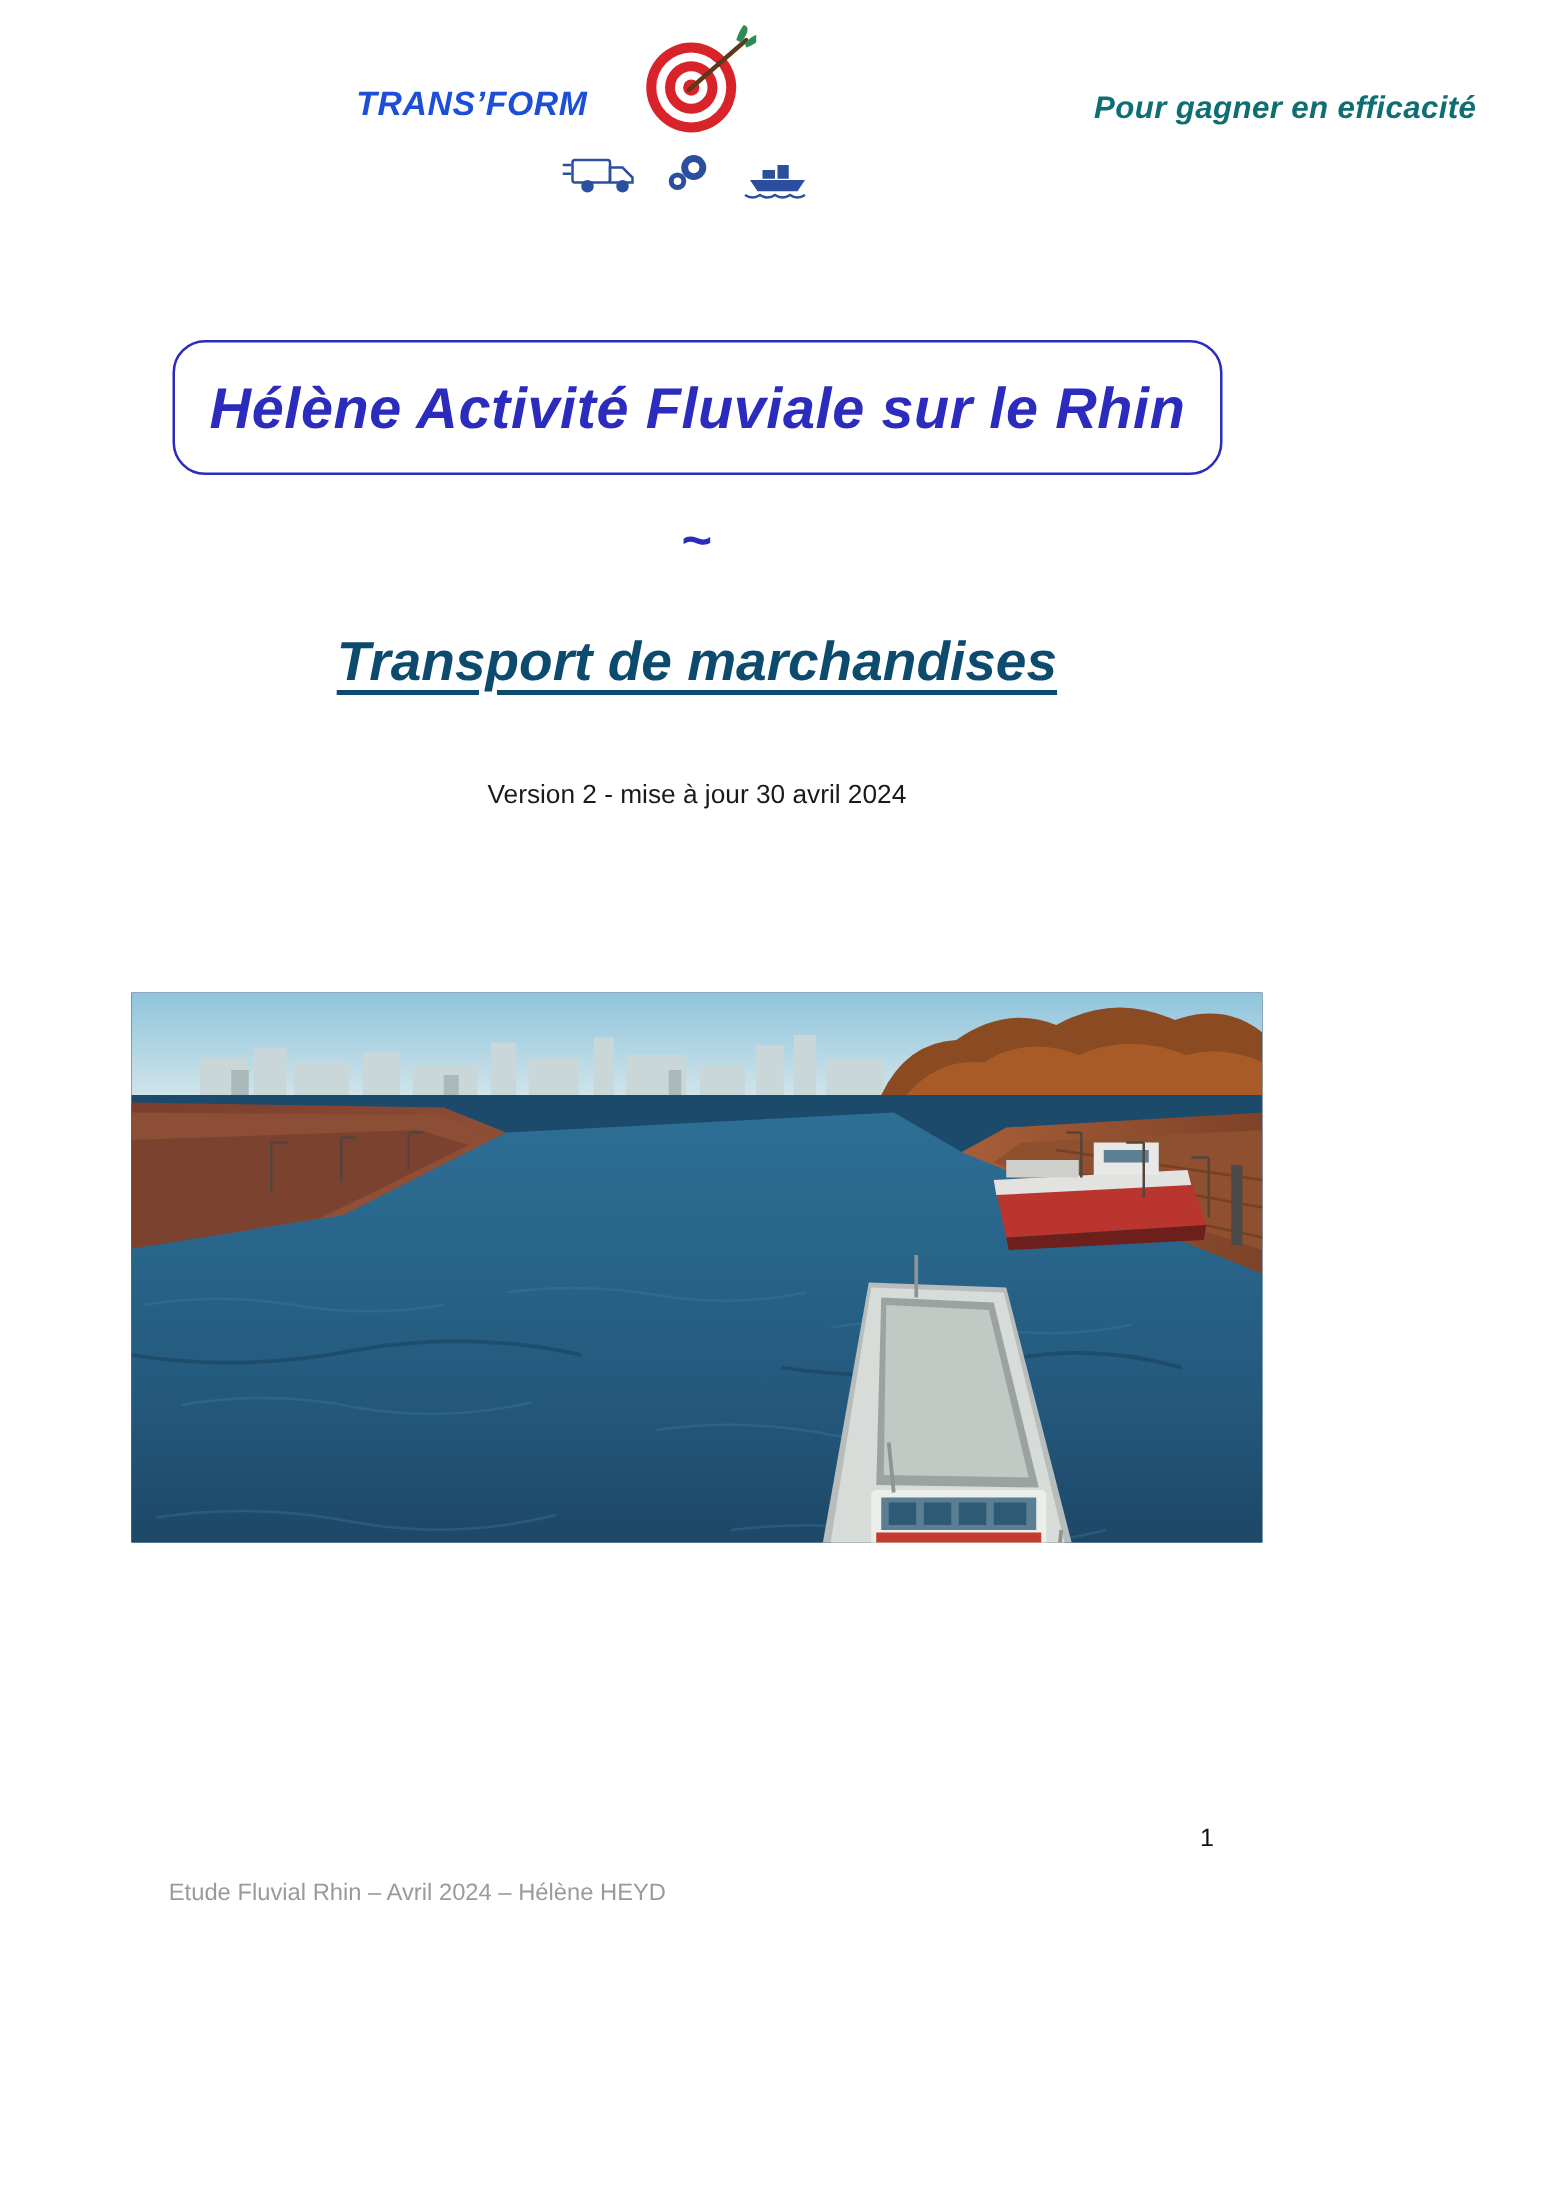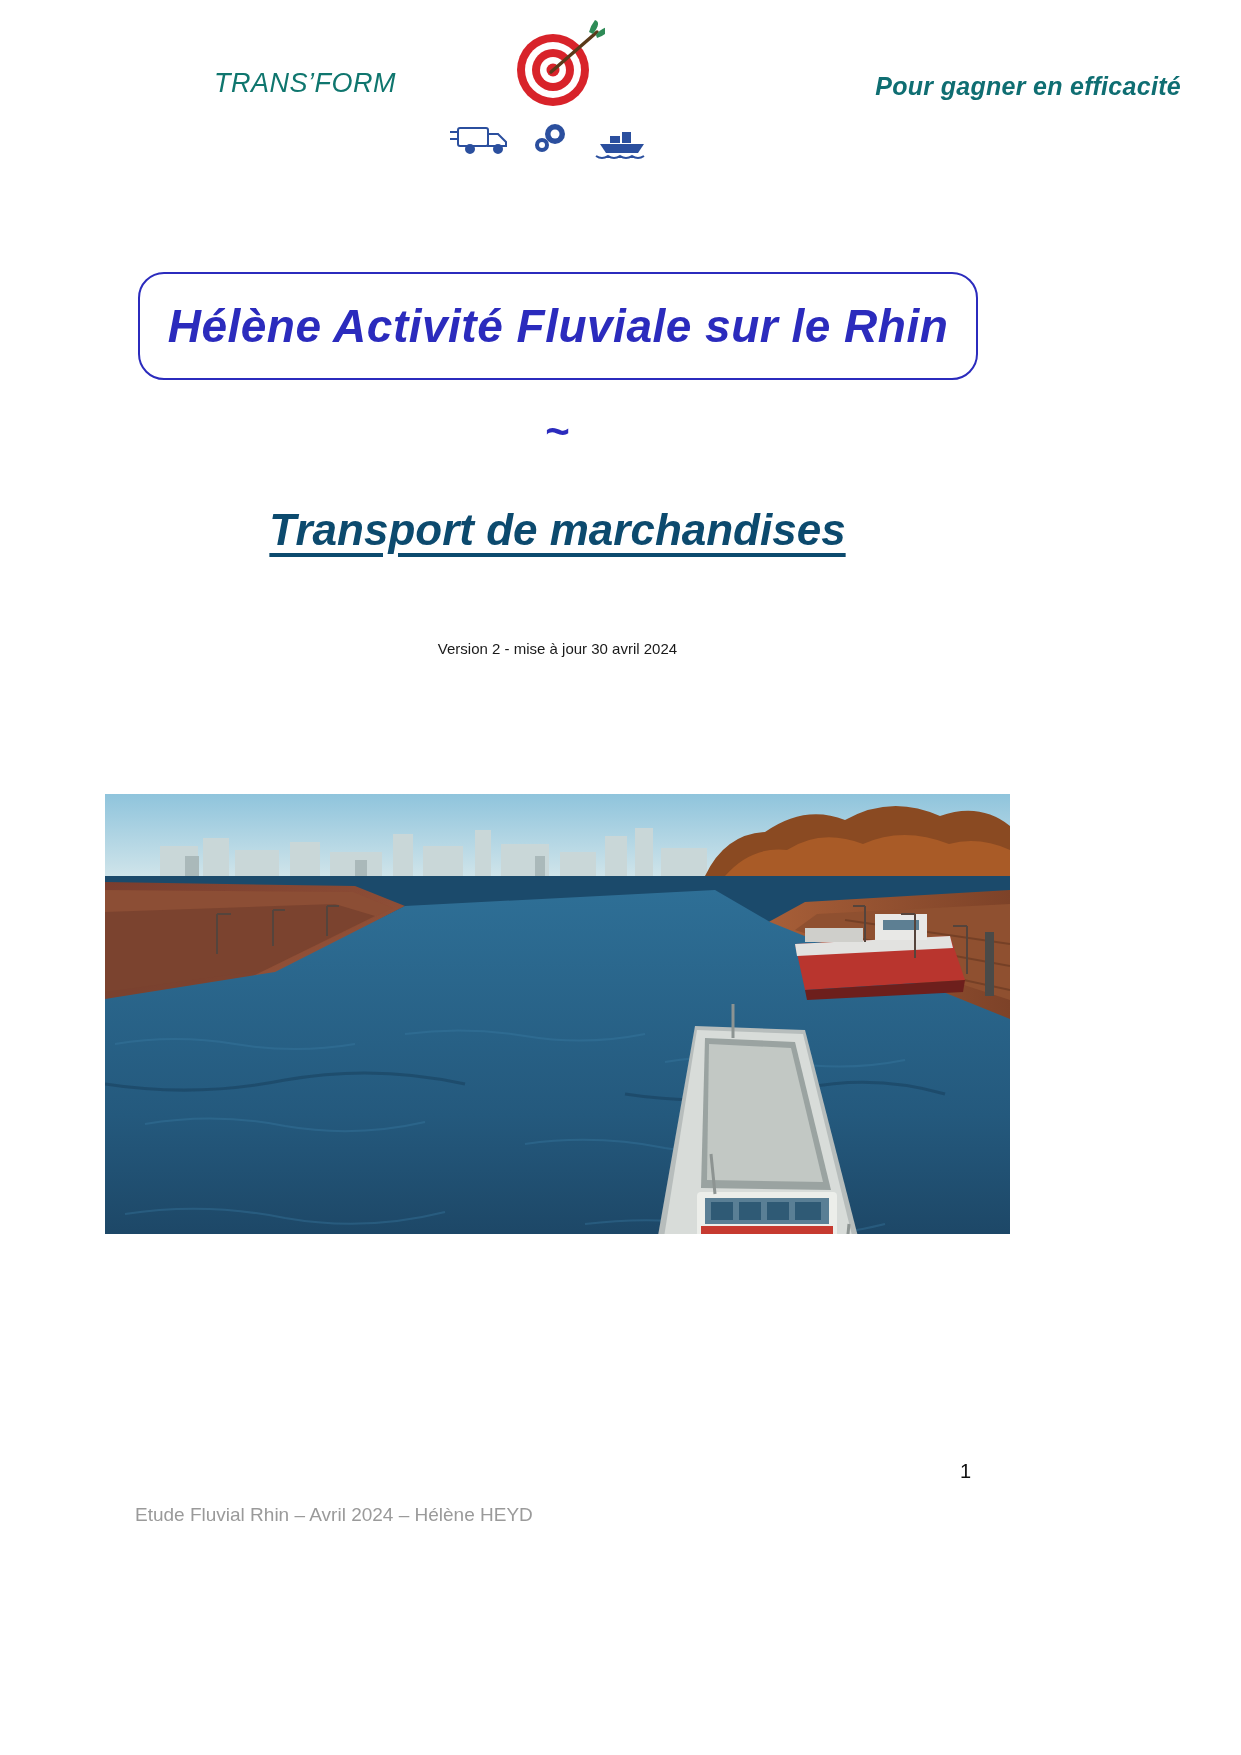--- a/index.html
+++ b/index.html
@@ -22,23 +22,23 @@
     top: 0;
     left: 0;
     width: 1241px;
     height: 190px;
   }
   .brand {
     position: absolute;
     left: 140px;
     top: 60px;
     width: 330px;
-    text-align: center;
-    color: #0f766e;
-    font-weight: normal;
+    text-align: right;
+    color: #1d4ed8;
+    font-weight: bold;
     font-style: italic;
     font-size: 27px;
     line-height: 46px;
     letter-spacing: 0.5px;
   }
   .brand-line2 {
     display: block;
   }
   .tagline {
     position: absolute;
@@ -110,25 +110,25 @@
     text-align: center;
     color: #0c4a6e;
     font-weight: bold;
     font-style: italic;
     font-size: 44px;
     text-decoration: underline;
     text-underline-offset: 8px;
   }
   .version {
     position: absolute;
-    top: 640px;
+    top: 624px;
     left: 0;
     width: 1115px;
     text-align: center;
-    font-size: 15px;
+    font-size: 21px;
     color: #1a1a1a;
   }
 
   
   .photo {
     position: absolute;
     left: 105px;
     top: 794px;
     width: 905px;
     height: 440px;

